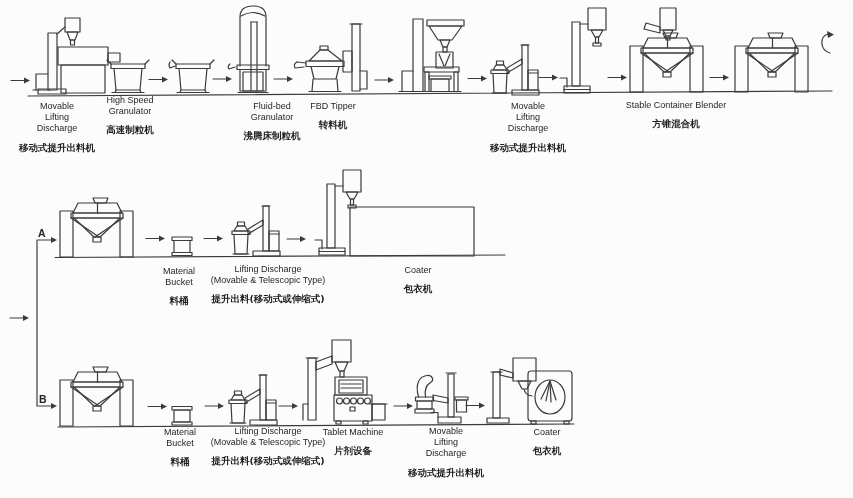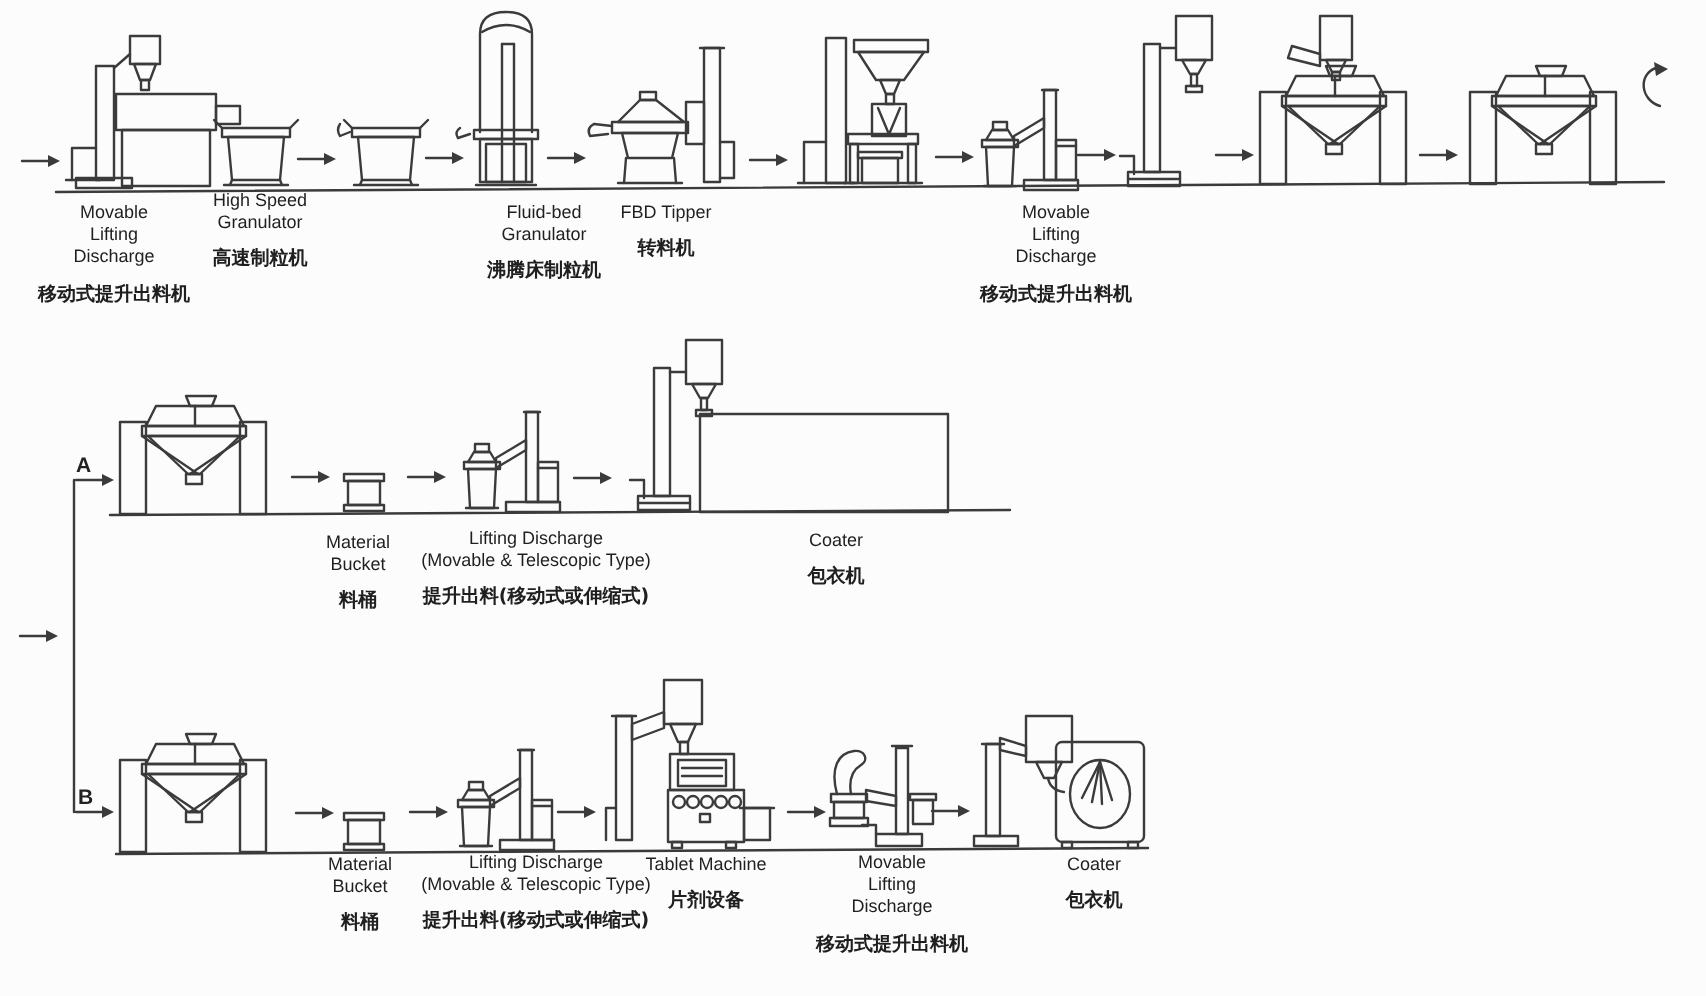--- a/index.html
+++ b/index.html
@@ -297,20 +297,24 @@
   <div class="lbl" style="left:333px;top:101px">
     <div class="en">FBD Tipper</div>
     <div class="zh">转料机</div>
   </div>
   <div class="lbl" style="left:528px;top:101px">
     <div class="en">Movable</div>
     <div class="en">Lifting</div>
     <div class="en">Discharge</div>
     <div class="zh">移动式提升出料机</div>
   </div>
+  <div class="lbl" style="left:676px;top:100px">
+    <div class="en">Stable Container Blender</div>
+    <div class="zh">方锥混合机</div>
+  </div>
 
   <div class="lbl" style="left:179px;top:266px">
     <div class="en">Material</div>
     <div class="en">Bucket</div>
     <div class="zh">料桶</div>
   </div>
   <div class="lbl" style="left:268px;top:264px">
     <div class="en">Lifting Discharge</div>
     <div class="en">(Movable &amp; Telescopic Type)</div>
     <div class="zh">提升出料(移动式或伸缩式)</div>

